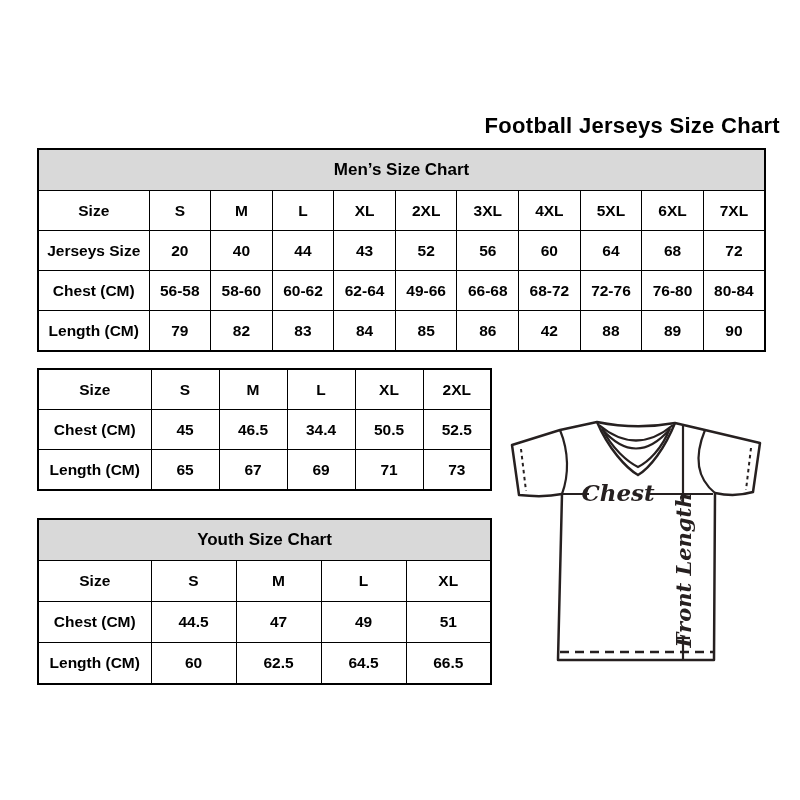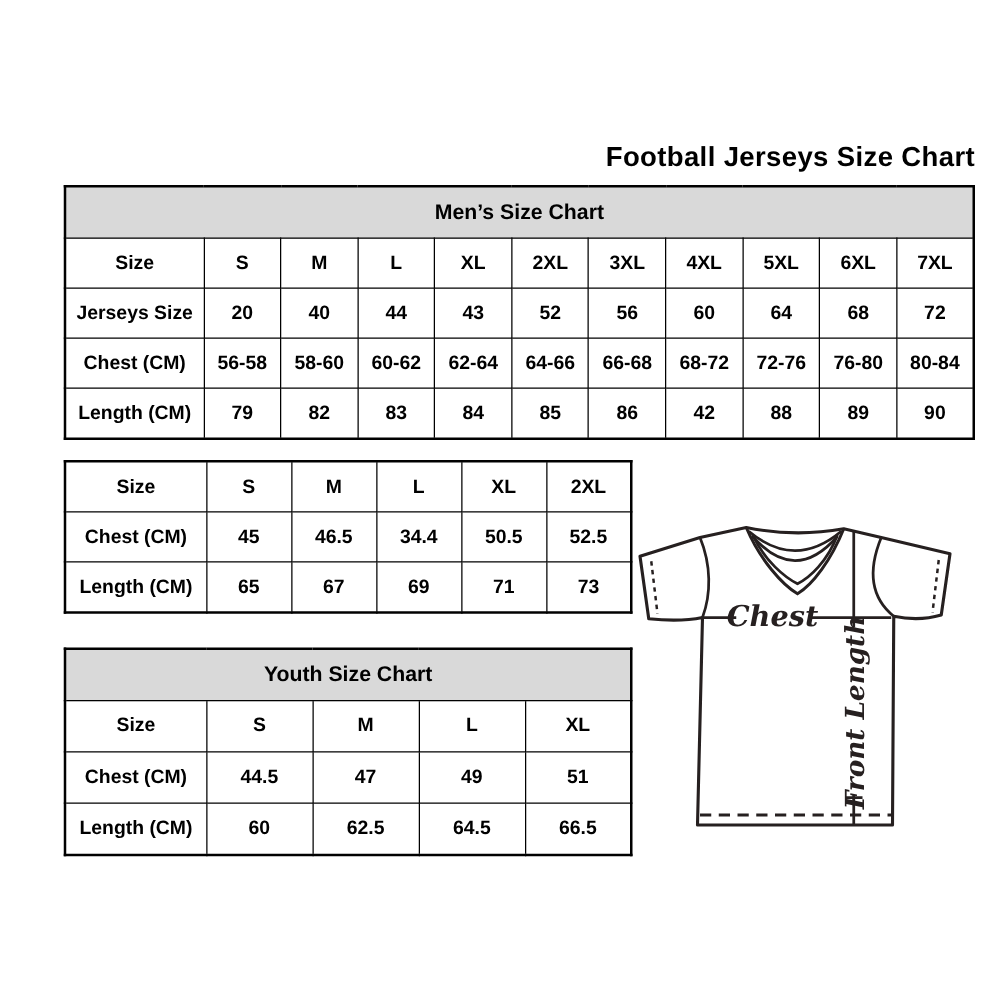--- a/index.html
+++ b/index.html
@@ -10,21 +10,21 @@
   .stage{
     position:relative;width:800px;height:800px;background:var(--background);
     font-family:"Liberation Sans",sans-serif;color:var(--text);overflow:hidden;
   }
   .title{
     position:absolute;top:97px;left:0;width:780px;text-align:right;
     font-size:22px;font-weight:bold;letter-spacing:.3px;margin-top:16px;
   }
   table{
     position:absolute;border-collapse:collapse;table-layout:fixed;
-    background:var(--background);border:2.5px solid var(--border);margin-left:14px;
+    background:var(--background);border:2.5px solid var(--border);
   }
   th,td{
     border:1.5px solid var(--border);text-align:center;vertical-align:middle;
     padding:0;font-weight:bold;color:var(--text);
   }
   th.tbl-title{background:var(--header-bg);font-size:17px;height:40px;}
   td{font-size:15.5px;}
   .mens{left:37px;top:148px;width:729px;}
   .mens td{height:39px;}
   .womens{left:37px;top:368px;width:455px;}
@@ -88,21 +88,21 @@
       <td>64</td>
       <td>68</td>
       <td>72</td>
     </tr>
     <tr>
       <td>Chest (CM)</td>
       <td>56-58</td>
       <td>58-60</td>
       <td>60-62</td>
       <td>62-64</td>
-      <td>64-66</td>
+      <td>49-66</td>
       <td>66-68</td>
       <td>68-72</td>
       <td>72-76</td>
       <td>76-80</td>
       <td>80-84</td>
     </tr>
     <tr>
       <td>Length (CM)</td>
       <td>79</td>
       <td>82</td>

